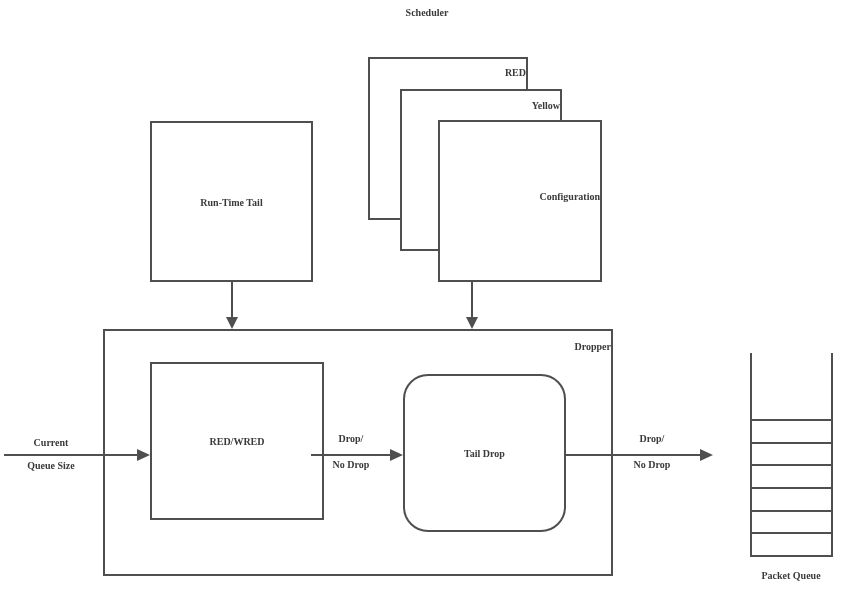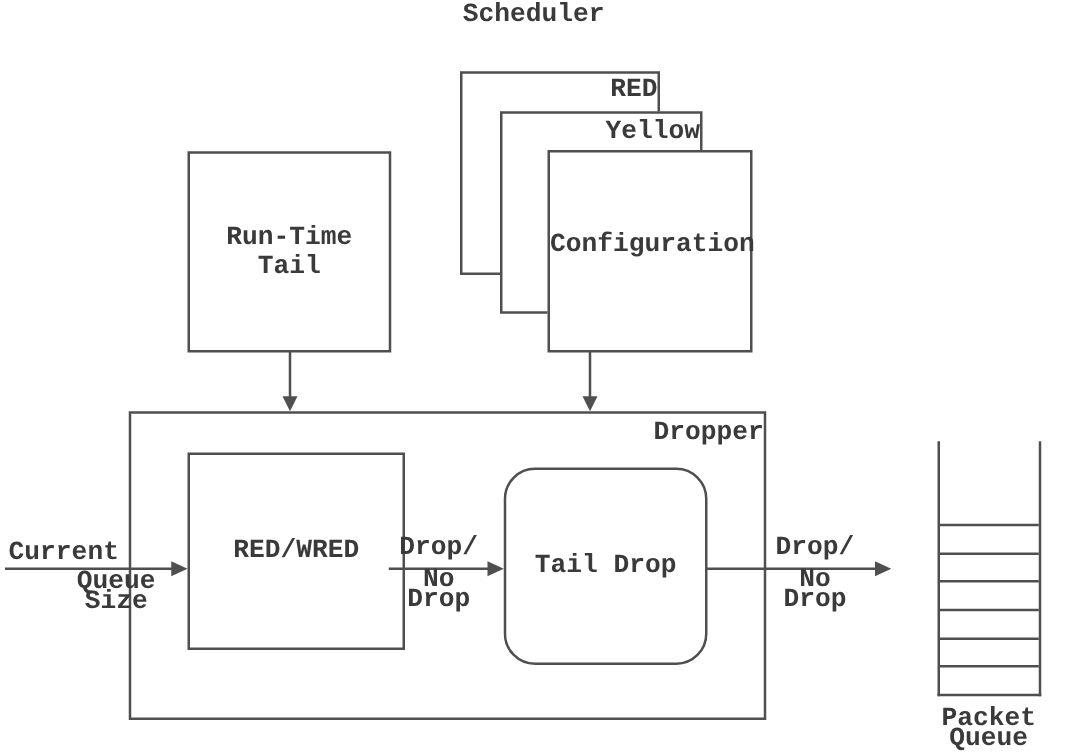--- a/index.html
+++ b/index.html
@@ -1,19 +1,19 @@
 <!DOCTYPE html>
 <html style="--line: #4f4f4f; --text: #3a3a3a; --bg: #ffffff;"><head>
 <meta charset="utf-8">
 <style>
   :root { --line:#4f4f4f; --text:#3a3a3a; --bg:#ffffff; }
   html,body { margin:0; padding:0; background:#fff; }
   .canvas {
     position:relative; width:856px; height:603px; background:var(--bg);
-    font-family:Liberation Mono, monospace; font-size:21px; font-weight:600;
+    font-family:Liberation Serif, serif; font-size:10px; font-weight:600;
     color:var(--text); overflow:hidden;
   }
   .box { position:absolute; background:#fff; border:2px solid var(--line); box-sizing:border-box; }
   .in-lbl { position:absolute; left:0; right:0; text-align:right; line-height:17px; }
   .center-lbl { position:absolute; left:0; right:0; top:50%; transform:translateY(-50%); text-align:center; }
   .free-lbl { position:absolute; text-align:center; line-height:16px; }
   .hline { position:absolute; height:2px; background:var(--line); }
   .vline { position:absolute; width:2px; background:var(--line); }
   .head-right { position:absolute; width:0; height:0;
     border-top:6px solid transparent; border-bottom:6px solid transparent;
@@ -68,21 +68,21 @@
 
   <div class="box" style="left:403px; top:374px; width:163px; height:158px;border-radius:25px;">
     <div class="center-lbl">Tail Drop</div>
   </div>
 
   <div>
     <div class="hline" style="left:4px; top:454px; width:136px;"></div>
     <div class="head-right" style="left:137px; top:449px;"></div>
   </div>
   <div class="free-lbl" style="left:1px; top:435px; width:100px;">Current</div>
-  <div class="free-lbl" style="left:15px; top:458px; width:100px;padding-left:28px;">Queue Size</div>
+  <div class="free-lbl" style="left:1px; top:458px; width:100px;">Queue Size</div>
 
   <div>
     <div class="hline" style="left:311px; top:454px; width:80px;"></div>
     <div class="head-right" style="left:390px; top:449px;"></div>
   </div>
   <div class="free-lbl" style="left:311px; top:431px; width:80px;">Drop/</div>
   <div class="free-lbl" style="left:311px; top:457px; width:80px;">No Drop</div>
 
   <div>
     <div class="hline" style="left:564px; top:454px; width:138px;"></div>

